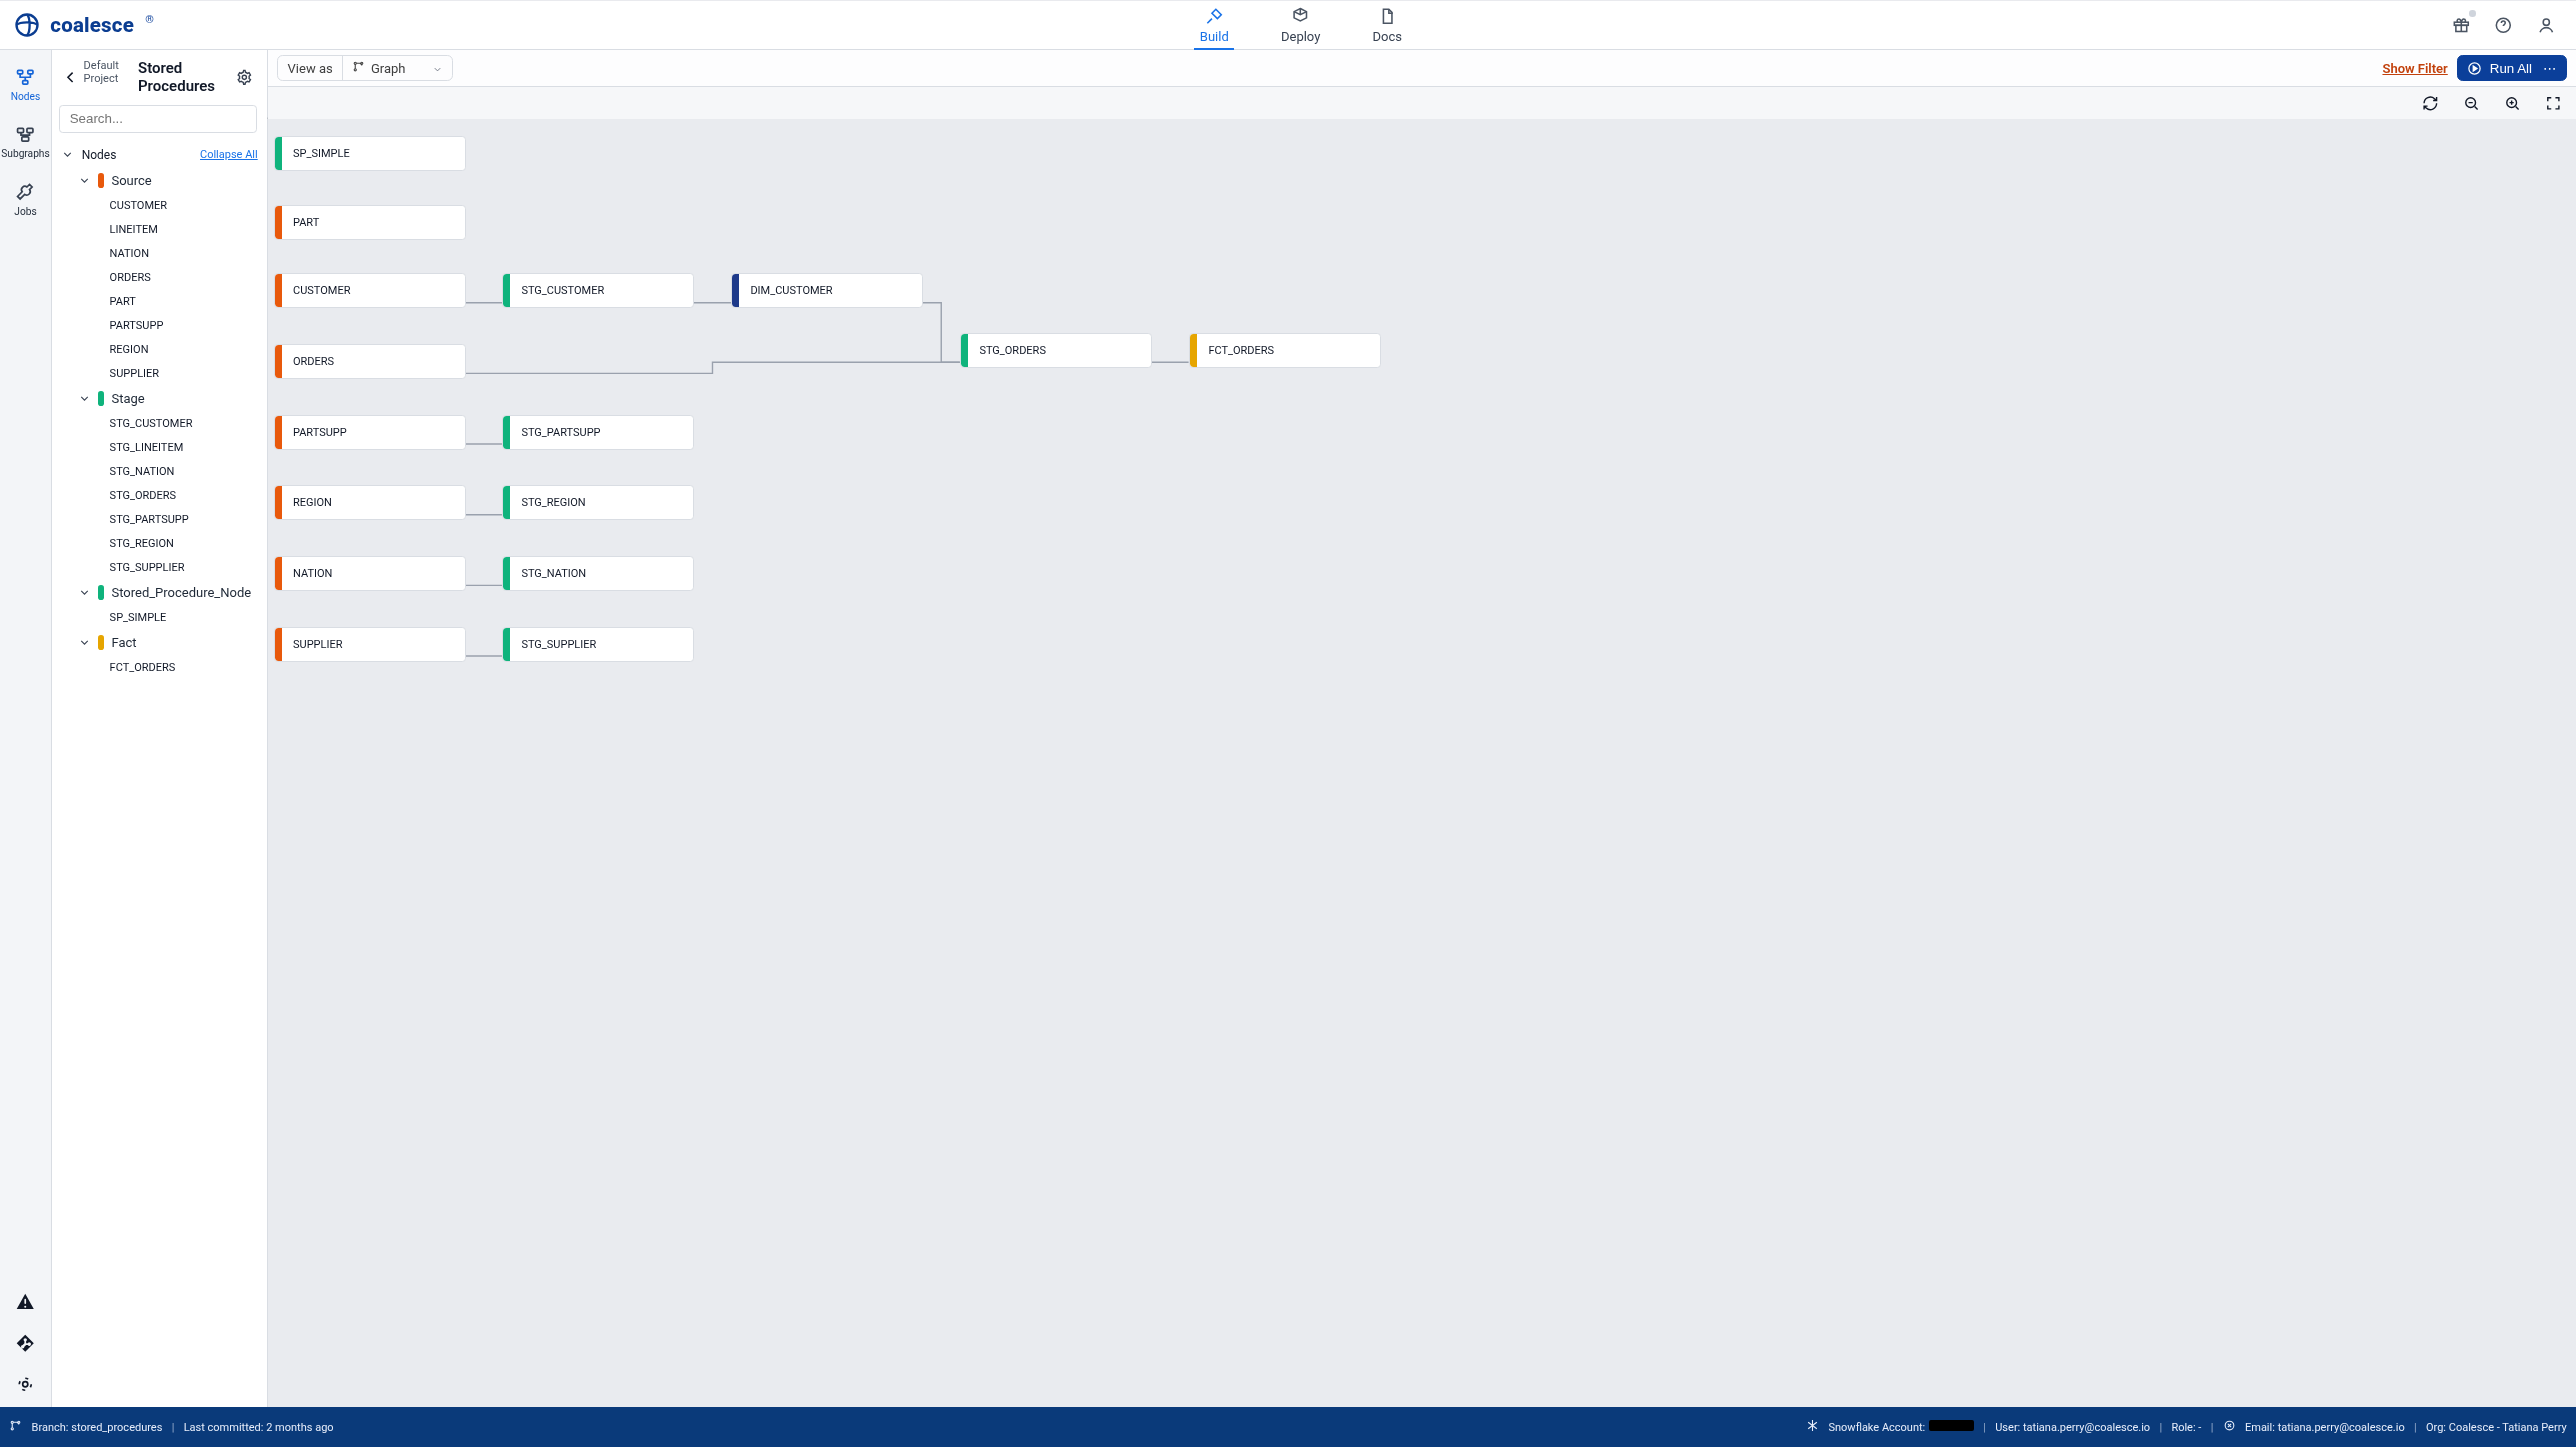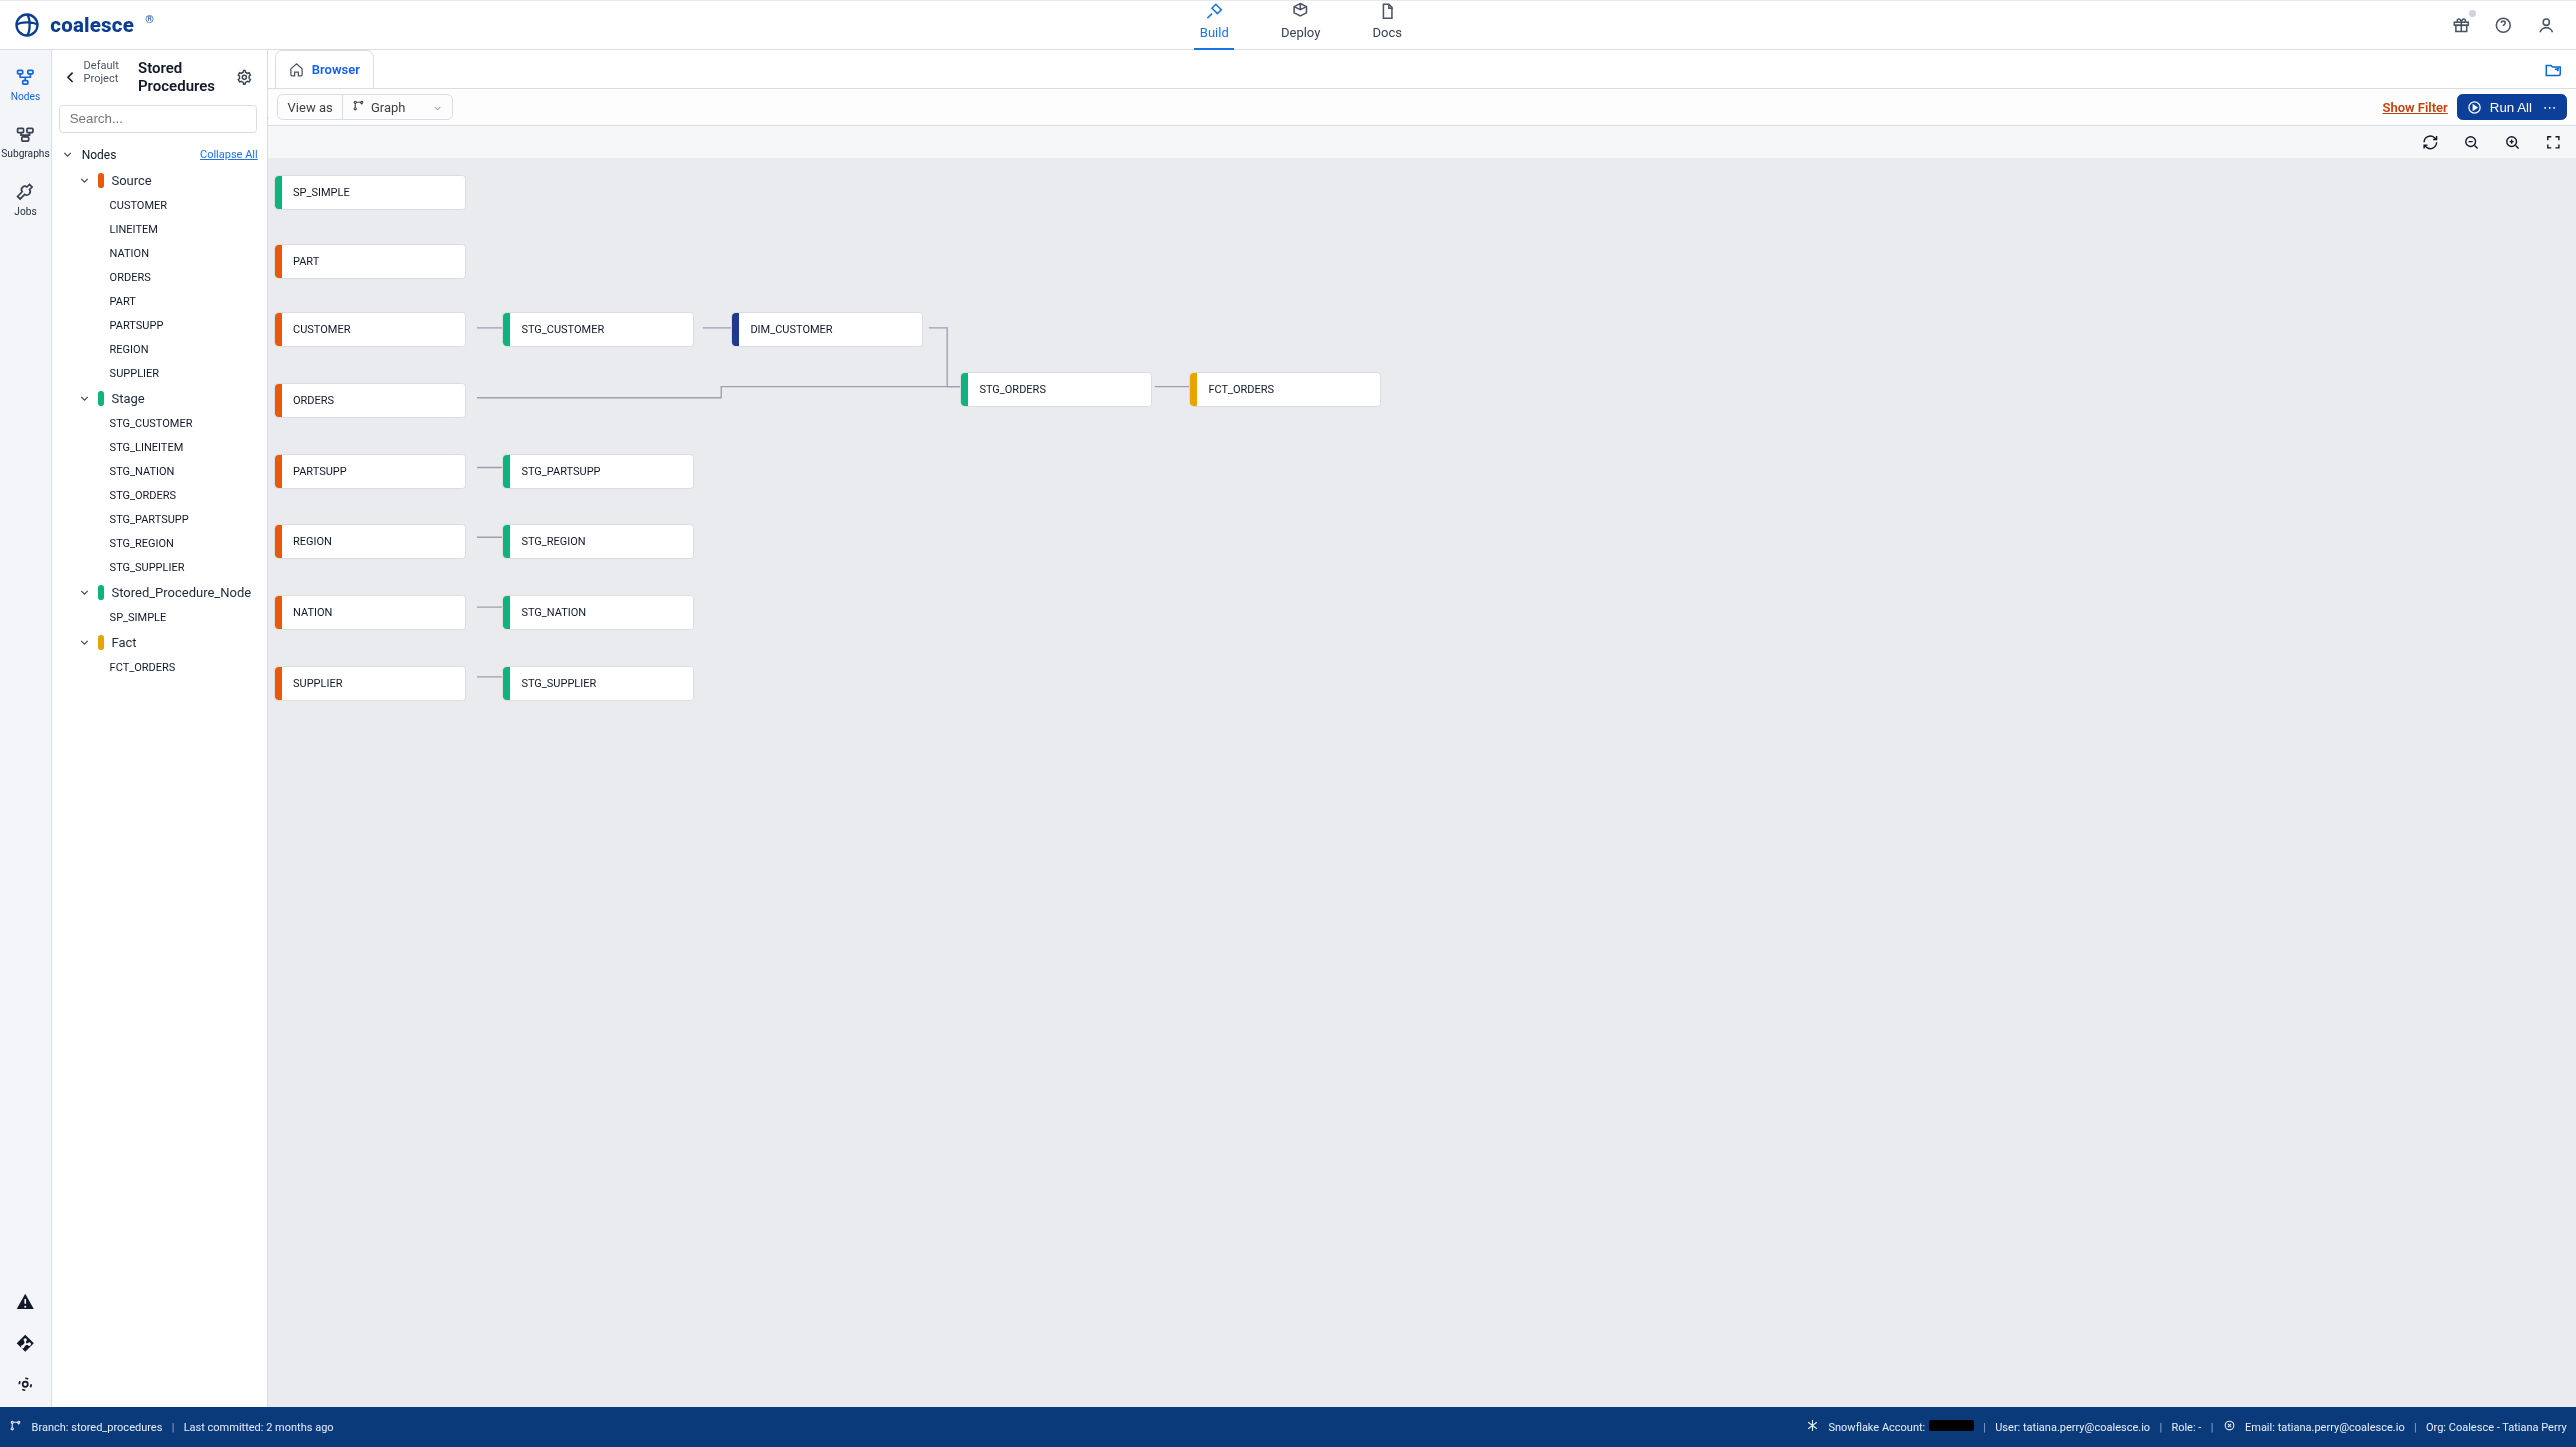--- a/index.html
+++ b/index.html
@@ -21,21 +21,21 @@
   }
   *{box-sizing:border-box}
   html,body{margin:0;padding:0;height:100%;font-family:-apple-system,BlinkMacSystemFont,"Segoe UI",Roboto,Helvetica,Arial,sans-serif;color:var(--text);font-size:13px}
   
   .app{display:flex;flex-direction:column;height:100vh;min-height:707px}
   .top{display:flex;align-items:center;justify-content:space-between;height:50px;background:var(--bg);border-top:1.9px solid #e9eaee;border-bottom:0.9px solid var(--border)}
   .brand{display:flex;align-items:center;gap:9.3px;padding-left:13px;color:var(--brand);font-weight:800;font-size:20.5px}
   .brand .logo{width:28px;height:28px;border-radius:50%;display:flex;align-items:center;justify-content:center}
   .brand .word{letter-spacing:0.2px}
   .brand .reg{font-size:11px;margin-left:1.9px;color:#2e5aa8;position:relative;top:-5.6px}
-  .nav{display:flex;align-items:flex-end;gap:41px;height:100%}
+  .nav{display:flex;gap:41px;height:100%}
   .nav a{display:flex;flex-direction:column;align-items:center;gap:3.7px;color:#374151;text-decoration:none;padding:5.6px 5.6px 9.3px 5.6px;position:relative}
   .nav a .icn{width:18.6px;height:18.6px;color:#4b5563}
   .nav a.active{color:var(--link)}
   .nav a.active .icn{color:var(--link)}
   .nav a.active::after{content:"";position:absolute;left:0;right:0;bottom:-0.9px;height:1.9px;background:var(--link)}
   .top-right{display:flex;align-items:center;gap:16.7px;padding-right:16.7px;color:#4b5563}
   .icon-btn{display:inline-flex;align-items:center;justify-content:center;width:26px;height:26px;border-radius:5.6px;cursor:pointer}
   .dot{position:relative}
   .dot::after{content:"";position:absolute;width:6.5px;height:6.5px;border-radius:50%;background:#cfd4dc;top:-1.9px;right:-1.9px}
 
@@ -350,40 +350,20 @@
           <span class="chip yellow"></span>
           <span class="label">Fact</span>
         </div>
         <div class="leaf">
             <span class="label">FCT_ORDERS</span>
           </div>
       </div>
     </section>
 
     <section class="main">
-      <div class="tabbar">
-        <div class="tabs">
-          <div class="tab">
-            <span class="icn">
-              <svg viewBox="0 0 24 24" width="15" height="15" fill="none" stroke="currentColor" stroke-width="2">
-                  <path d="M3 11l9-8 9 8v9a2 2 0 01-2 2h-4v-6h-6v6H5a2 2 0 01-2-2z"></path>
-                </svg>
-            </span>
-            <span>Browser</span>
-          </div>
-        </div>
-        <div class="right">
-          <span class="icon-btn">
-            <svg class="folder-ext" viewBox="0 0 24 24" width="18.6" height="18.6" fill="none" stroke="currentColor" stroke-width="2">
-                <path d="M3 7h6l2 2h10v9a2 2 0 01-2 2H3z"></path>
-                <path d="M14 12h5M19 12l-2-2M19 12l-2 2"></path>
-              </svg>
-          </span>
-        </div>
-      </div>
 
       <div class="toolbar">
         <div class="left">
           <div class="segment">
             <div class="seg">
                 <span>View as</span>
               </div>
             <div class="seg">
               <span><svg viewBox="0 0 24 24" width="13" height="13" fill="none" stroke="currentColor" stroke-width="2">
                     <circle cx="6" cy="6" r="2"></circle>

